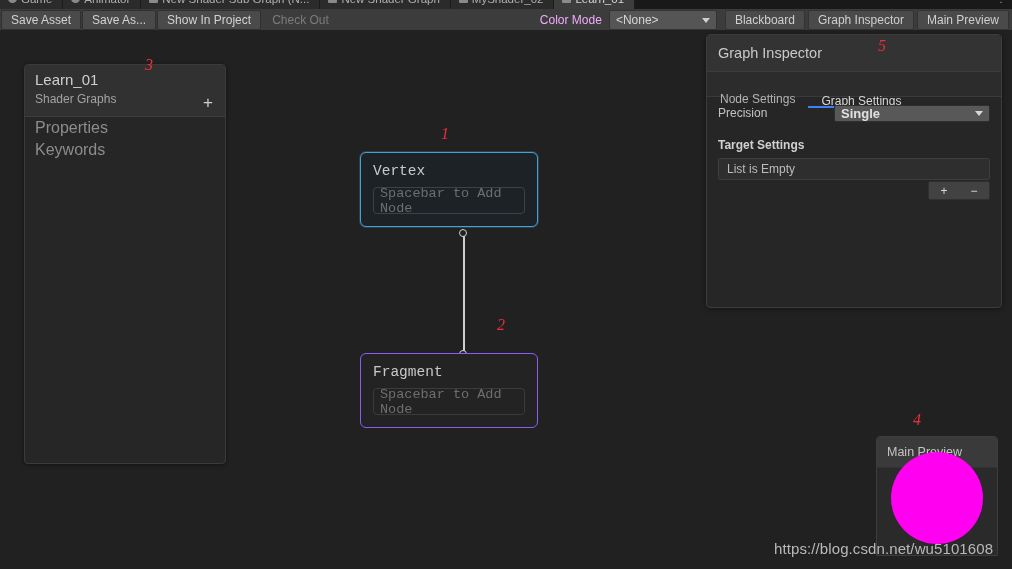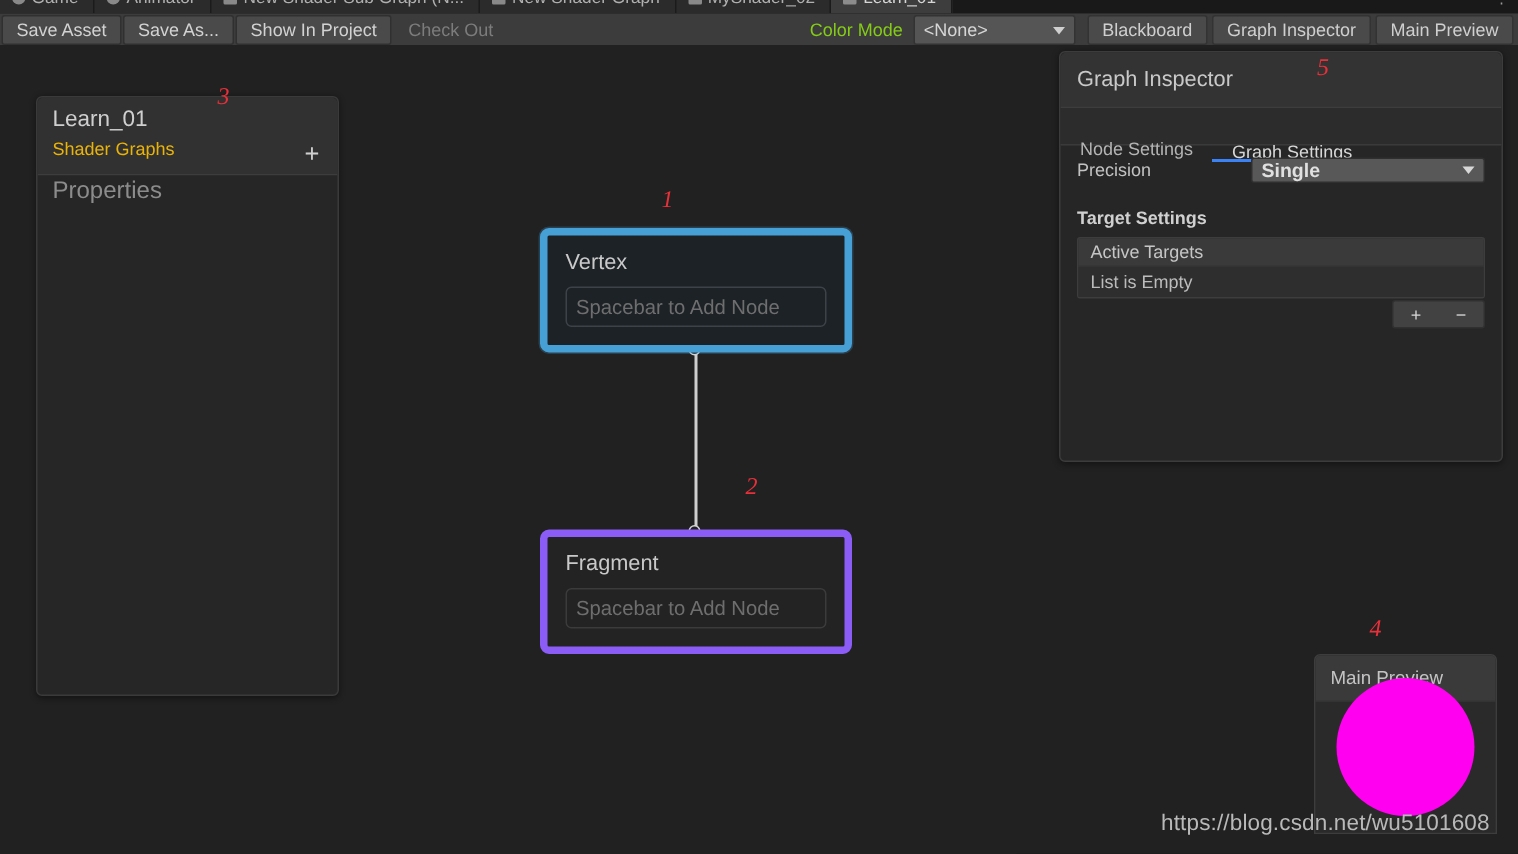--- a/index.html
+++ b/index.html
@@ -96,21 +96,21 @@
     white-space: nowrap;
     cursor: default;
   }
   .tbtn.flat {
     background: transparent;
     border-color: transparent;
   }
   .tbtn.disabled { color: #7c7c7c; }
   .tb-spacer { flex: 1 1 auto; }
   .tb-label {
-    color: #84cc16;
+    color: #f0abfc;
     font-size: 12px;
     margin-right: 7px;
     white-space: nowrap;
   }
   .tb-dropdown {
     position: relative;
     width: 100px; height: 18px;
     background: #555555;
     border: 1px solid #333333;
     border-radius: 2px;
@@ -174,21 +174,21 @@
     padding: 6px 10px 0 10px;
     box-sizing: border-box;
   }
   .bb-title {
     font-size: 15px;
     color: #cfcfcf;
     line-height: 18px;
   }
   .bb-sub {
     font-size: 12px;
-    color: #eab308;
+    color: #a3a3a3;
     margin-top: 3px;
   }
   .bb-add {
     position: absolute;
     right: 8px; bottom: 4px;
     width: 18px; height: 18px;
     color: #cfcfcf;
     font-size: 17px;
     line-height: 17px;
     text-align: center;
@@ -200,26 +200,27 @@
     align-items: center;
     padding-left: 10px;
     color: #8c8c8c;
     font-size: 16px;
     cursor: default;
   }
 
   
   .node {
     position: absolute;
-    width: 208px;
+    width: 178px;
     background: #232323;
-    border: 5px solid #8b5cf6;
+    border: 1px solid #8b5cf6;
     border-radius: 6px;
     box-sizing: border-box;
     padding: 10px 12px 12px 12px;
+    font-family: Liberation Mono, monospace;
   }
   .node.selected {
     background: #1d2226;
     border-color: #46a0d6;
     box-shadow: 0 0 0 1px rgba(70,160,214,.25);
   }
   .node-title {
     font-size: 14.5px;
     color: #c9c9c9;
     margin-bottom: 8px;
@@ -495,20 +496,23 @@
 
   <div class="blackboard">
     <div class="bb-header">
       <div class="bb-title">Learn_01</div>
       <div class="bb-sub">Shader Graphs</div>
       <div class="bb-add">+</div>
     </div>
     <div class="bb-row">
       <span>Properties</span>
     </div>
+    <div class="bb-row">
+      <span>Keywords</span>
+    </div>
   </div>
 
   <div class="edge" style="left:463px; top:233px; height:122px;"></div>
   <div class="port" style="left:459px; top:229px;"></div>
   <div class="port" style="left:459px; top:350px;"></div>
 
   <div class="node selected" style="left:360px; top:152px;">
     <div class="node-title">Vertex</div>
     <div class="node-slot">Spacebar to Add Node</div>
   </div>
@@ -531,21 +535,20 @@
     <div class="gi-body">
       <div class="gi-field">
         <div class="gi-field-label">Precision</div>
         <div class="gi-select">
           <span>Single</span>
           <span class="caret"></span>
         </div>
       </div>
       <div class="gi-section">Target Settings</div>
       <div class="list-box">
-        <div class="list-head">Active Targets</div>
         <div class="list-empty">List is Empty</div>
       </div>
       <div class="list-footer">
         <div class="list-btns">
           <span>+</span>
           <span>−</span>
         </div>
       </div>
     </div>
   </div>

